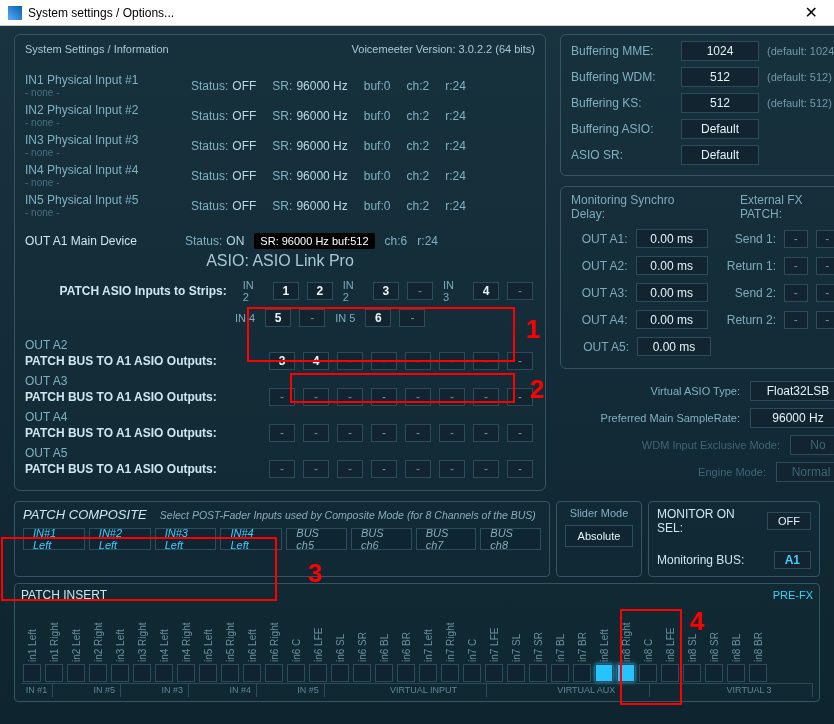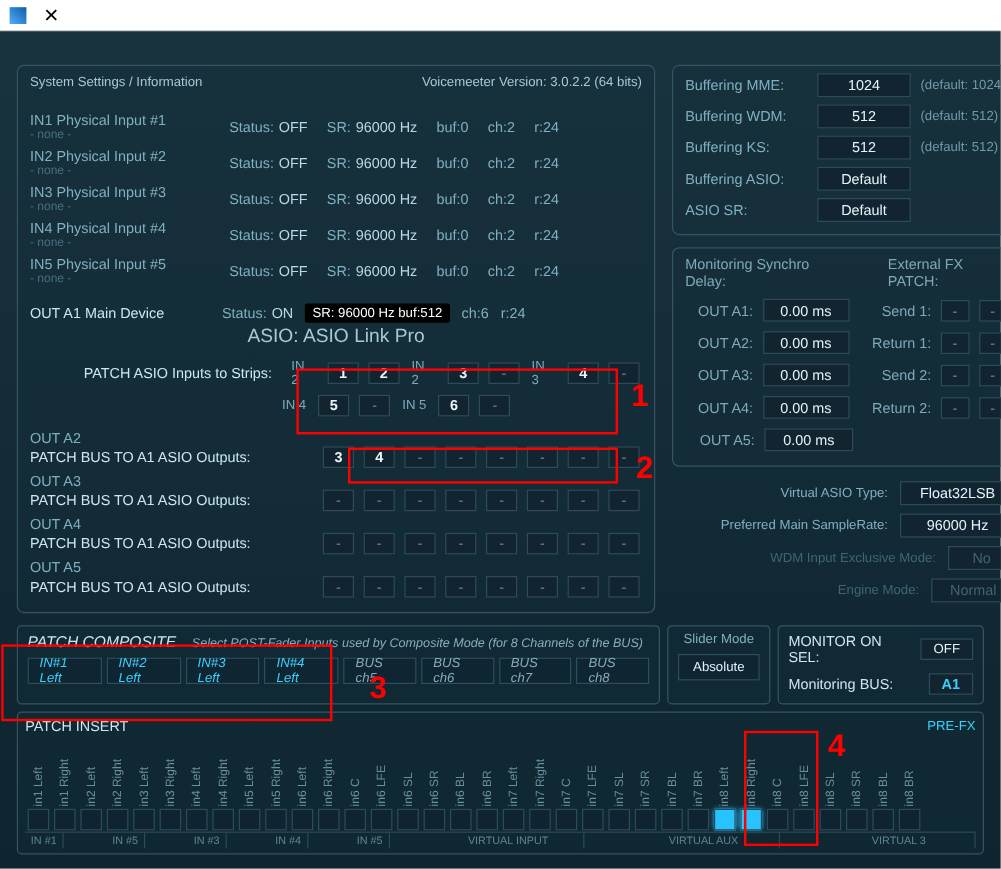--- a/index.html
+++ b/index.html
@@ -1,40 +1,40 @@
 <!DOCTYPE html>
 <html><head>
 <meta charset="utf-8">
 <style>
 * { box-sizing: border-box; margin: 0; padding: 0; }
 body { font-family: "Segoe UI", Arial, sans-serif; font-size: 11px; background: #fff; width: 834px; }
 .titlebar { display: flex; align-items: center; padding: 4px 8px; background: #fff; border-bottom: 1px solid #ccc; height: 26px; }
 .tb-icon { width: 14px; height: 14px; margin-right: 6px; background: linear-gradient(45deg,#5af,#0a5fa5); }
 .tb-title { flex: 1; font-size: 12px; color: #000; }
 .tb-close { font-size: 16px; padding: 0 8px; cursor: pointer; color:#000; }
-.app { background: linear-gradient(#19333f,#0e242f); height: 698px; padding: 28px 14px 8px; color: #a7c8d6; position: relative; }
+.app { background: linear-gradient(#19333f,#0e242f); height: 698px; padding: 8px 14px 8px; color: #a7c8d6; position: relative; }
 .card { border: 1px solid #355565; border-radius: 6px; padding: 6px 10px 10px; background: rgba(20,45,55,.3); }
 .card-hdr { display:flex; gap:22px; margin-bottom:8px; padding: 2px 0 6px; color:#a7c8d6; font-size:11px; }
 .row-in { display:flex; align-items:center; gap:16px; padding:4px 0 1px; font-size:12px; }
 .in-name { width:150px; color:#7fb0c2; }
 .in-none { font-size:10px; color:#486f80; display:block;}
 .kv { color:#7fb0c2; }
 .kvv { color:#b9d9e6; margin-left:4px; }
 .buf-lbl { width:110px; color:#7fb0c2; font-size:12px; }
 .buf-val { display:inline-flex; width:78px; height:20px; background:#122430; border:1px solid #2d4c5a; align-items:center; justify-content:center; color:#e3f4fb; font-size:12px;}
 .buf-def { color:#6f99aa; font-size:11px; margin-left:8px;}
 .flex { display:flex; align-items:center; }
 .col { display:flex; flex-direction:column; }
 .main-split { display:flex; gap:14px; }
 .left { flex:1; }
 .right { width:290px; }
 .dark-pill { background:#000; color:#fff; padding:2px 6px; border-radius:2px; font-size:11px;}
 .asio-box { padding-top:4px; }
 .asio-sub { font-size:16px; color:#a7c8d6; padding:2px 0 6px;text-align:center;}
-.pl { color:#cde6f0; font-size:12px; margin-right:8px; font-weight:400;}
+.pl { color:#cde6f0; font-size:12px; margin-right:8px; font-weight:700;}
 .slot { width:26px; height:18px; background:#122430; border:1px solid #2d4c5a; display:inline-flex; align-items:center; justify-content:center; margin:0 2px; color:#eaf6fb; font-size:12px; font-weight:600;}
 .slot.dash { color:#69909f; font-weight:400;}
 .lbl-sm { color:#7fa9bb; font-size:11px; margin:0 4px;}
 .red-box { border:2px solid red; position:absolute; pointer-events:none; z-index:10;}
 .red-num { color:red; font-size:26px; font-weight:600; position:absolute; z-index:11;}
 .mon-row { display:flex; align-items:center; gap:8px; font-size:12px; padding:2px 0;}
 .mon-lbl { width:58px; text-align:right; color:#7fa9bb;}
 .mon-val { width:74px; height:19px; background:#122430; border:1px solid #2d4c5a; display:inline-flex; align-items:center; justify-content:center; color:#e3f4fb; font-size:12px;}
 .fx-lbl{ width:62px; color:#7fa9bb; text-align:right; font-size:12px;}
 .fx-s{ width:24px; height:18px; background:#122430; border:1px solid #2d4c5a; display:inline-flex; align-items:center;justify-content:center; color:#6a93a3;}
@@ -57,20 +57,21 @@
 .ruler { height:14px; margin-top:1px; display:flex; font-size:9px; color:#5d8698; position:relative; border-top:1px solid #2a4b5a;gap:36px;}
 .ruler > div{ text-align:center; border-right:1px solid #2a4b5a; padding-top:1px;}
 .hdr-dual{ display:flex; gap:40px; font-size:12px; color:#7fa9bb; margin-bottom:6px;}
 .dim{ color:#3f6575;}
 </style>
 </head>
 <body>
 
 <div class="titlebar">
   <div class="tb-icon"></div>
+  <div class="tb-title">System settings / Options...</div>
   <div class="tb-close">✕</div>
 </div>
 
 <div class="app">
 
   <div class="main-split">
     <div class="left card">
       <div class="card-hdr">
         <span>System Settings / Information</span>
         <span style="margin-left:auto">Voicemeeter Version: 3.0.2.2 (64 bits)</span>
@@ -319,21 +320,21 @@
           <span class="tabbtn gray">BUS ch6</span>
           <span class="tabbtn gray">BUS ch7</span>
           <span class="tabbtn gray">BUS ch8</span>
         </div>
     </div>
     <div class="comp-card" style="width:86px; text-align:center;">
       <div class="kv" style="margin-bottom:6px;">Slider Mode</div>
       <div class="tabbtn" style="width:100%; color:#e3f4fb;">Absolute</div>
     </div>
     <div class="comp-card" style="width:172px;">
-      <div class="flex" style="justify-content:space-between; margin-bottom:6px;">
+      <div class="flex" style="justify-content:space-between; margin-bottom:16px;">
         <span class="comp-title" style="font-size:12px;">MONITOR ON SEL:</span>
         <span class="pill-box" style="height:18px; font-size:11px;">OFF</span>
       </div>
       <div class="flex" style="justify-content:space-between;">
         <span style="font-size:12px; color:#cde6f0; font-weight:500;">Monitoring BUS:</span>
         <span class="pill-box" style="height:18px; color:#3ad0ff; font-weight:600;">A1</span>
       </div>
     </div>
   </div>
 

